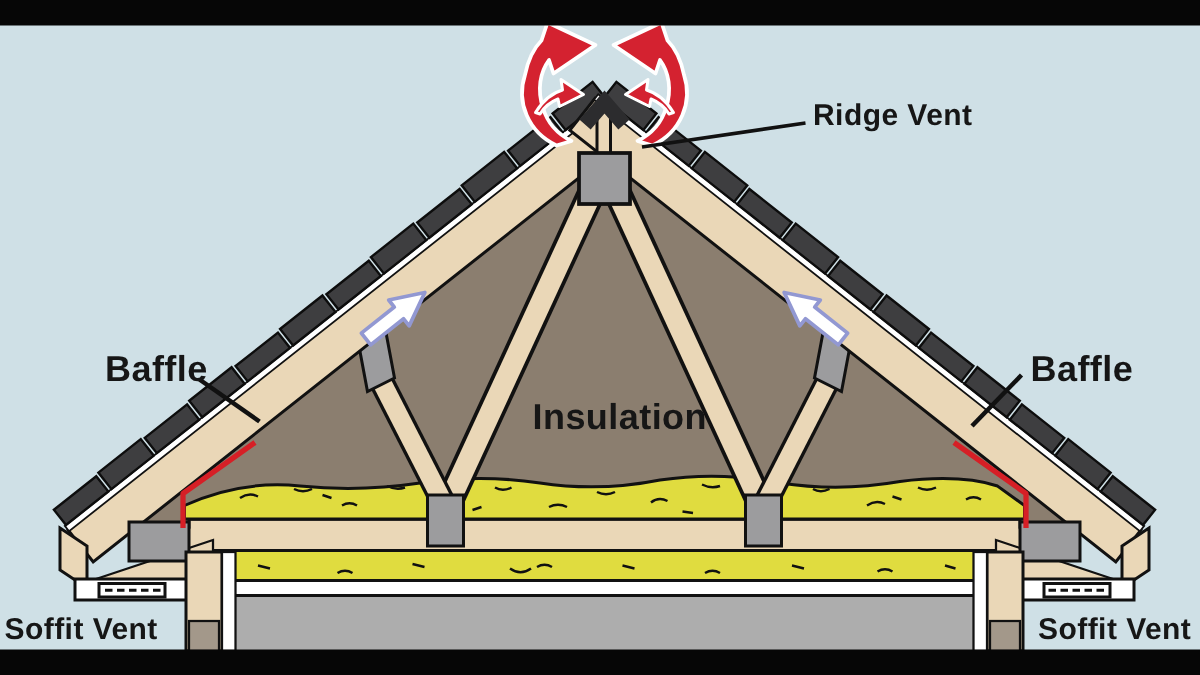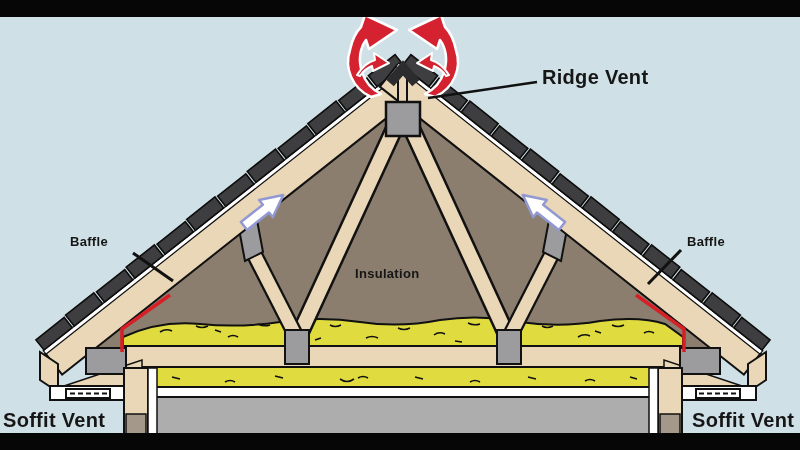--- a/index.html
+++ b/index.html
@@ -3,21 +3,21 @@
 <meta charset="utf-8">
 <style>
   html,body{margin:0;padding:0;background:#000;}
   .stage{
     position:relative;width:800px;height:450px;overflow:hidden;
     background:#cfe0e6;font-family:"Liberation Sans",sans-serif;
   }
   .stage svg{position:absolute;left:0;top:0;}
   .lbl{
     position:absolute;font-weight:700;color:#161616;
-    font-size:13px;letter-spacing:.3px;white-space:nowrap;
+    font-size:24px;letter-spacing:.3px;white-space:nowrap;
     line-height:1;user-select:none;
   }
   .lbl.big{font-size:20px;}
 </style>
 </head>
 <body>
 
 <div class="stage">
 
   <svg width="800" height="450" viewBox="0 0 800 450">

